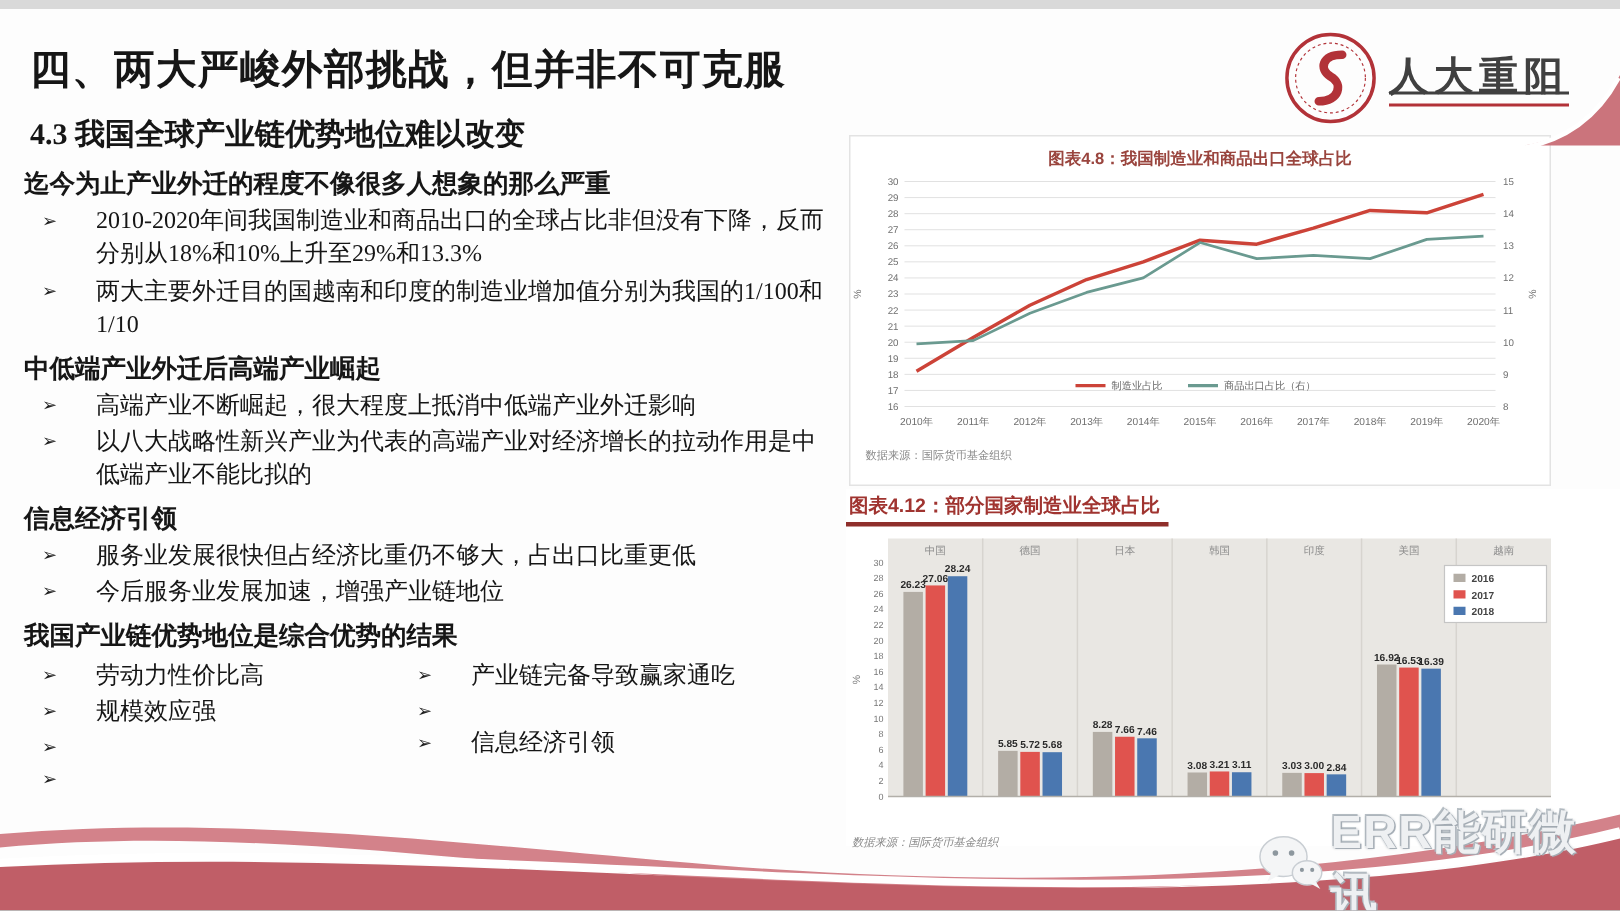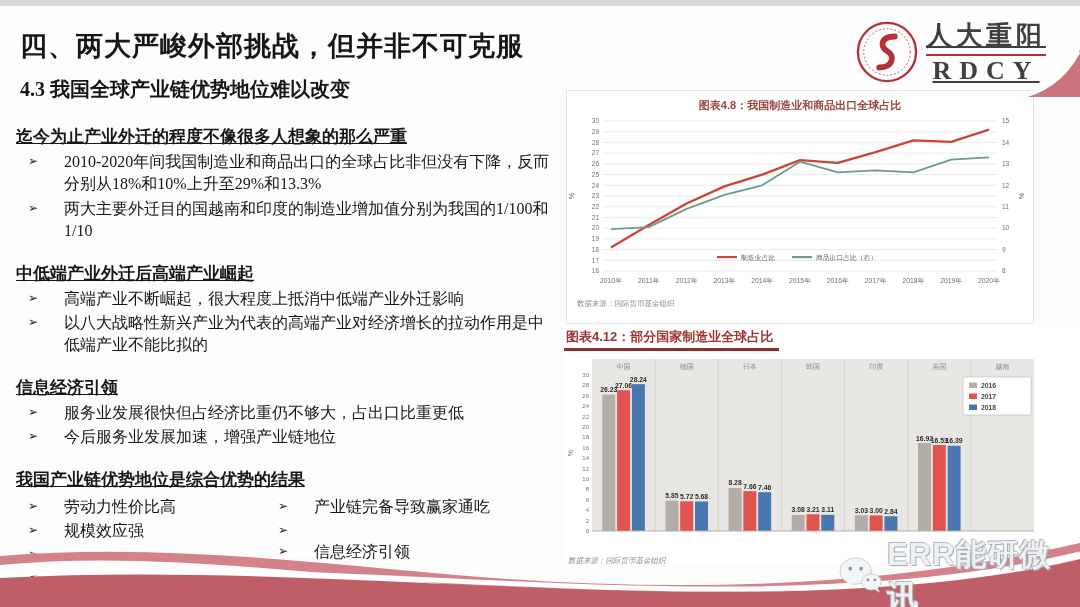--- a/index.html
+++ b/index.html
@@ -10,21 +10,21 @@
   .main-title{position:absolute;left:20px;top:28px;font-size:27px;font-weight:bold;letter-spacing:1px;text-align:right;}
   .subtitle{position:absolute;left:20px;top:76px;font-size:20px;font-weight:bold;}
   
   .logo{position:absolute;left:856px;top:16px;width:200px;height:72px;display:flex;align-items:center;gap:8px;}
   .logo-seal{width:62px;height:62px;flex:none;}
   .logo-text{display:flex;flex-direction:column;align-items:center;color:#404040;text-decoration:underline;}
   .logo-cn{font-size:26px;font-weight:bold;letter-spacing:4px;border-bottom:2px solid #b23238;padding-bottom:1px;}
   .logo-en{font-size:26px;font-weight:bold;letter-spacing:8px;margin-top:0px;}
   
   .left-col{position:absolute;left:16px;top:106px;width:534px;}
-  .sec-h{font-size:17px;font-weight:bold;text-decoration:underline;margin:19px 0 3px 0;}
+  .sec-h{font-size:17px;font-weight:bold;margin:5px 0 3px 0;}
   .li{display:flex;font-size:16px;line-height:1.40;margin:2px 0;}
   .bm{flex:none;width:36px;padding-left:12px;font-size:12px;font-family:"DejaVu Sans",sans-serif;color:#222;padding-top:2px;}
   .li-text{flex:1;}
   .two-col{display:flex;}
   .two-col .col-l{width:250px;}
   .two-col .col-r{width:280px;}
   
   .panel1{position:absolute;left:566px;top:90px;width:466px;height:232px;background:#fff;
           border:1px solid #e3e3e3;z-index:2;font-family:"Liberation Sans","DejaVu Sans",sans-serif;}
   .chart1-title{text-align:center;font-size:11px;font-weight:bold;color:#9a453e;padding-top:7px;}
@@ -50,21 +50,20 @@
   <div class="main-title">四、两大严峻外部挑战，但并非不可克服</div>
 
   <div class="logo">
     <svg class="logo-seal" viewBox="0 0 64 64">
       <circle cx="32" cy="32" r="30" fill="none" stroke="#b23238" stroke-width="2.4"></circle>
       <circle cx="32" cy="32" r="24" fill="none" stroke="#b23238" stroke-width="0.8" stroke-dasharray="2 2"></circle>
       <path d="M40 16 C26 16 24 26 32 31 C41 36 38 48 24 48" fill="none" stroke="#b23238" stroke-width="6" stroke-linecap="round"></path>
     </svg>
     <div class="logo-text">
       <div class="logo-cn">人大重阳</div>
-      <div class="logo-en">RDCY</div>
     </div>
   </div>
 
   <div class="subtitle">4.3 我国全球产业链优势地位难以改变</div>
 
   <div class="left-col">
     <div class="sec-h">迄今为止产业外迁的程度不像很多人想象的那么严重</div>
     <div class="li">
         <span class="bm">➢</span>
         <span class="li-text">2010-2020年间我国制造业和商品出口的全球占比非但没有下降，反而分别从18%和10%上升至29%和13.3%</span>

